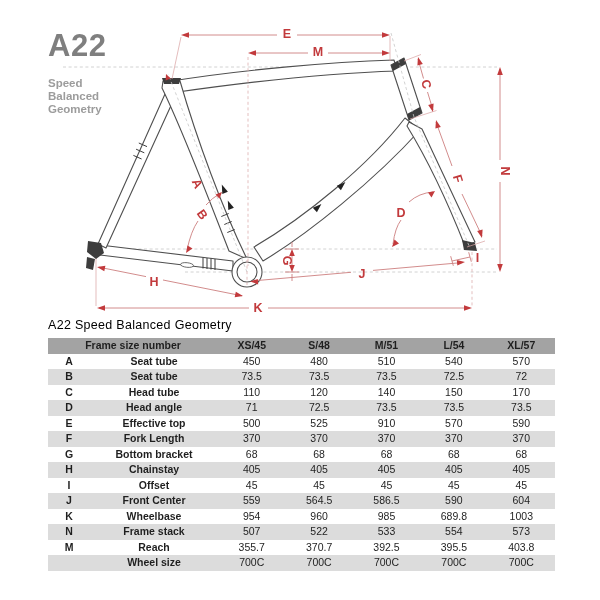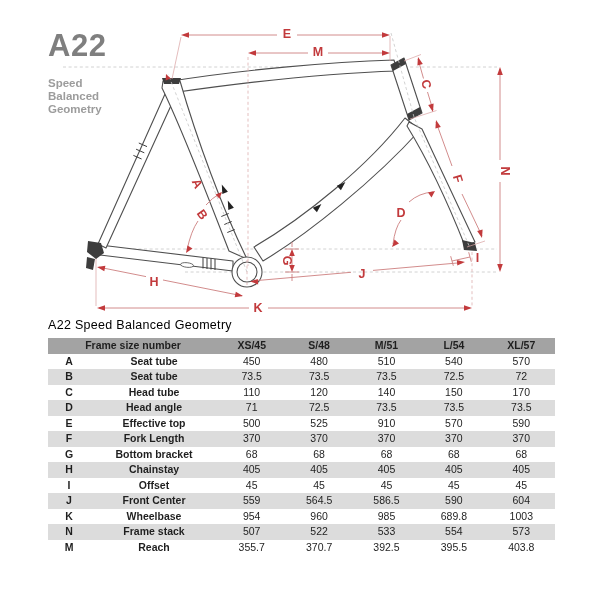--- a/index.html
+++ b/index.html
@@ -337,17 +337,26 @@
           </tr>
           <tr>
             <td class="b">M</td>
             <td class="b">Reach</td>
             <td>355.7</td>
             <td>370.7</td>
             <td>392.5</td>
             <td>395.5</td>
             <td>403.8</td>
           </tr>
+          <tr class="odd">
+            <td class="b"></td>
+            <td class="b">Wheel size</td>
+            <td>700C</td>
+            <td>700C</td>
+            <td>700C</td>
+            <td>700C</td>
+            <td>700C</td>
+          </tr>
         </tbody>
     </table>
   </div>
 
 </div>
 
 </body></html>

